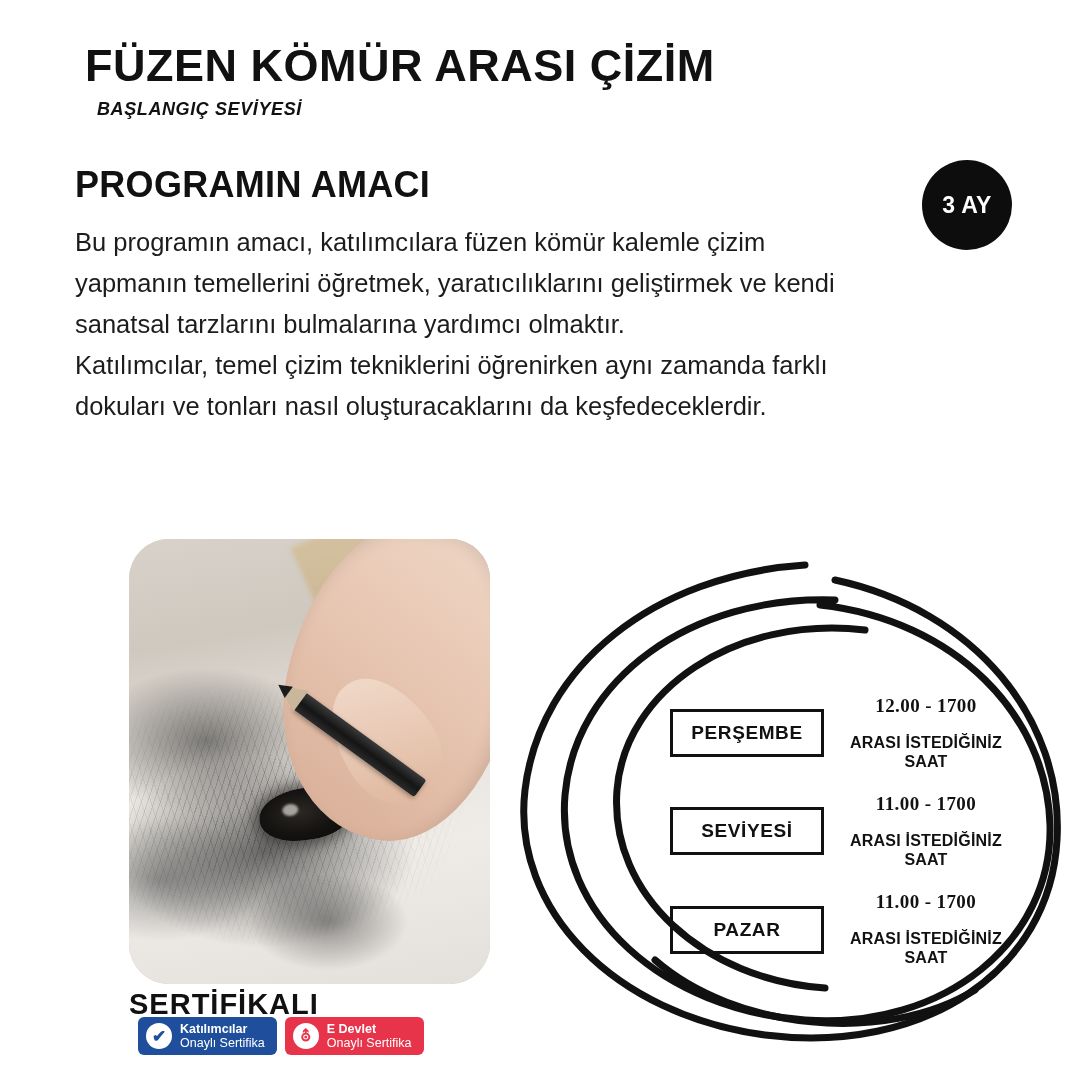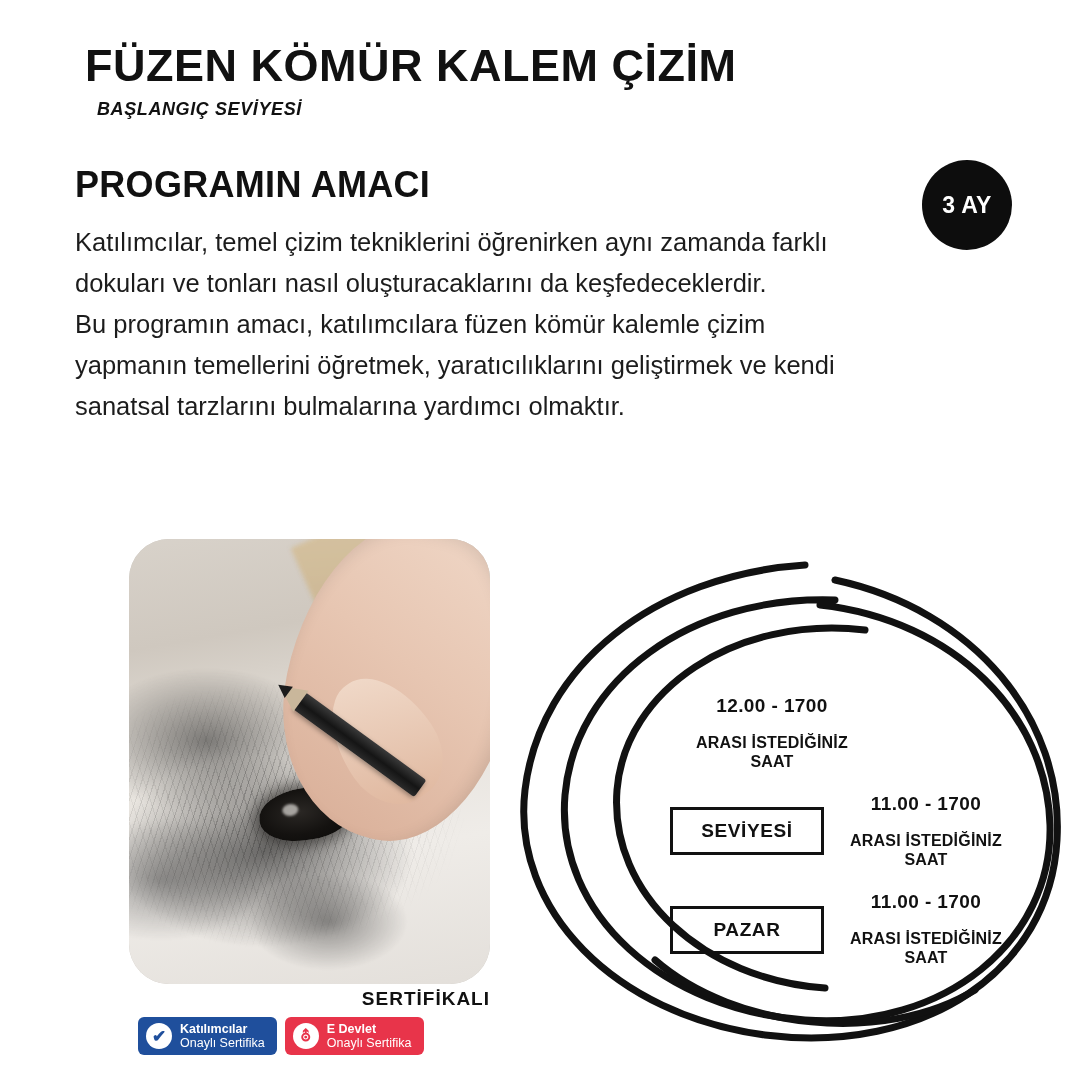--- a/index.html
+++ b/index.html
@@ -215,22 +215,22 @@
     border-bottom: 7px solid transparent;
     border-right: 13px solid #1b1b1b;
   }
 
   
   .cert-title {
     position: absolute;
     left: 129px;
     top: 988px;
     width: 361px;
-    text-align: right;
-    font-size: 19px;
+    text-align: left;
+    font-size: 29px;
     font-weight: 900;
     letter-spacing: 1px;
     color: #111111;
   }
   .cert-badges {
     position: absolute;
     left: 138px;
     top: 1017px;
     display: flex;
     gap: 8px;
@@ -302,46 +302,47 @@
     margin-left: 22px;
     text-align: center;
     width: 160px;
   }
   .time-main {
     font-size: 19px;
     font-weight: 900;
     letter-spacing: 0.4px;
     color: #111111;
     line-height: 1.15;
+    font-family: Liberation Serif, serif;
   }
   .time-sub {
     font-size: 16px;
     font-weight: 900;
     letter-spacing: 0.2px;
     color: #111111;
     line-height: 1.2;
     margin-top: 16px;
   }
 </style>
 </head>
 <body>
 
 <div class="poster">
 
-  <div class="title">FÜZEN KÖMÜR KALEM ÇİZİM</div>
+  <div class="title">FÜZEN KÖMÜR ARASI ÇİZİM</div>
   <div class="subtitle">BAŞLANGIÇ SEVİYESİ</div>
 
   <div class="badge">
     <span>3 AY</span>
   </div>
 
   <div class="section-heading">PROGRAMIN AMACI</div>
   <div class="body-text">
+    <p>Bu programın amacı, katılımcılara füzen kömür kalemle çizim yapmanın temellerini öğretmek, yaratıcılıklarını geliştirmek ve kendi sanatsal tarzlarını bulmalarına yardımcı olmaktır.</p>
     <p>Katılımcılar, temel çizim tekniklerini öğrenirken aynı zamanda farklı dokuları ve tonları nasıl oluşturacaklarını da keşfedeceklerdir.</p>
-    <p>Bu programın amacı, katılımcılara füzen kömür kalemle çizim yapmanın temellerini öğretmek, yaratıcılıklarını geliştirmek ve kendi sanatsal tarzlarını bulmalarına yardımcı olmaktır.</p>
   </div>
 
   <div class="photo">
     <div class="paper-bg"></div>
     <div class="tan-strip"></div>
     <div class="fur"></div>
     <div class="fur-lines"></div>
     <div class="eye"></div>
     <div class="hand"></div>
     <div class="finger"></div>
@@ -373,20 +374,21 @@
     <g fill="none" stroke="#111111" stroke-width="7" stroke-linecap="round">
       <path d="M300 25 C150 35 35 125 20 250 C6 370 110 475 260 495 C420 515 545 430 552 300 C559 180 470 70 330 40"></path>
       <path d="M330 60 C185 55 70 140 60 255 C50 375 160 470 300 480 C440 490 548 400 545 285 C542 175 450 80 315 65"></path>
       <path d="M360 90 C230 75 120 150 112 250 C104 355 200 440 320 448"></path>
       <path d="M150 420 C230 490 380 505 470 450"></path>
     </g>
   </svg>
 
   <div class="schedule">
     <div class="sched-row">
+      <div class="day-box">PERŞEMBE</div>
       <div class="time-block">
         <div class="time-main">12.00 - 1700</div>
         <div class="time-sub">
           <span>ARASI İSTEDİĞİNİZ</span>
           <br>
           <span>SAAT</span>
         </div>
       </div>
     </div>
     <div class="sched-row">

